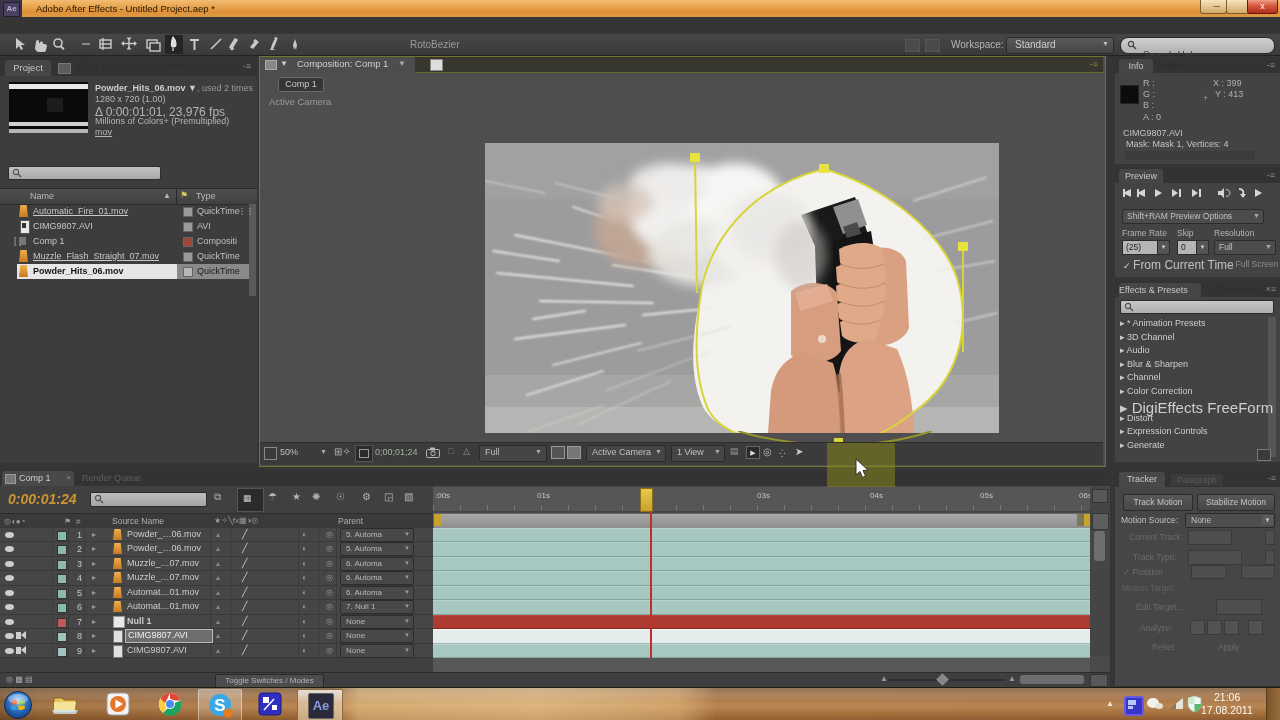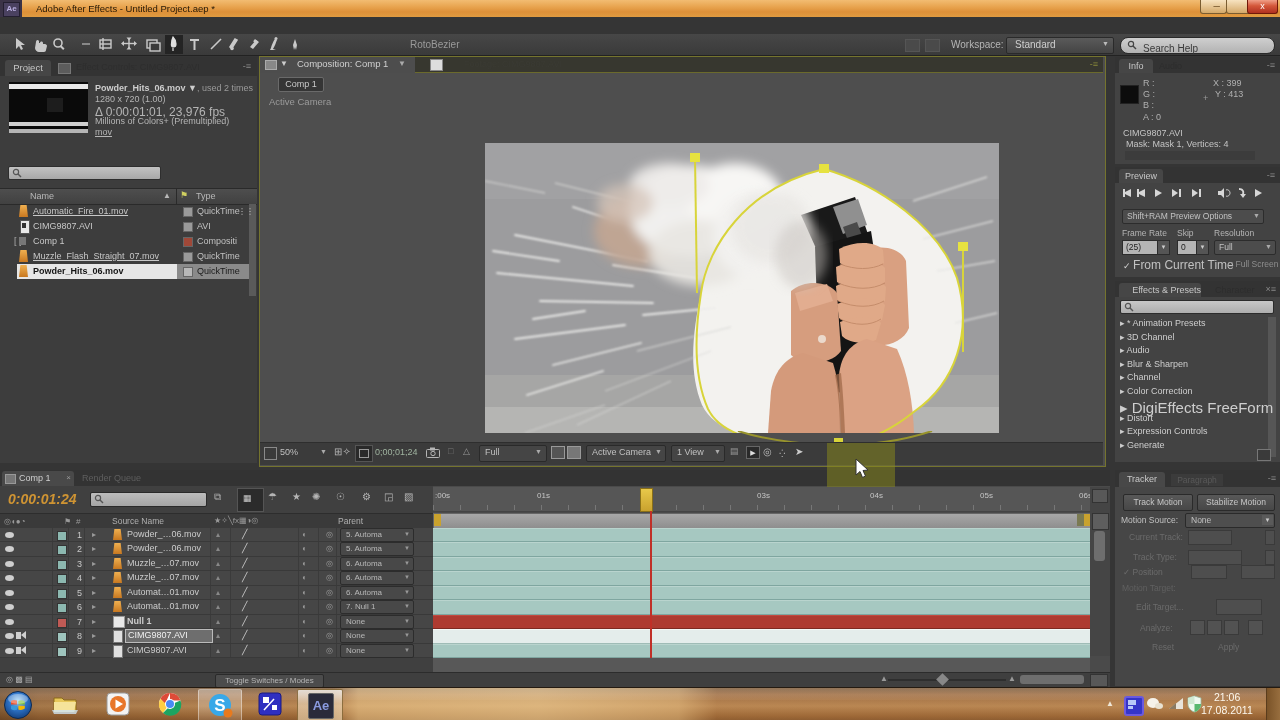--- a/index.html
+++ b/index.html
@@ -74,21 +74,21 @@
     <div class="tx" style="left:951px;top:5px;font-size:10px;color:#b5b5b5;">Workspace:</div>
     <div class="abs" style="left:1006px;top:3px;width:106px;height:15px;background:linear-gradient(180deg,#5a5a5a,#444);border:1px solid #2a2a2a;border-radius:2px;">
       <div class="tx" style="left:8px;top:1px;font-size:10px;color:#cfcfcf;">Standard</div>
       <div class="tx" style="right:4px;top:2px;font-size:7px;color:#bbb;">▼</div>
     </div>
     <div class="abs" style="left:1120px;top:3px;width:153px;height:15px;background:linear-gradient(180deg,#cfcfcf,#b2b2b2);border:1px solid #2a2a2a;border-radius:8px;">
       <svg width="10" height="10" viewBox="0 0 10 10" style="position:absolute;left:6px;top:2px;">
           <circle cx="4" cy="4" r="2.6" fill="none" stroke="#444" stroke-width="1.2"></circle>
           <line x1="6" y1="6" x2="9" y2="9" stroke="#444" stroke-width="1.4"></line>
         </svg>
-      <div class="tx" style="left:22px;top:5px;font-size:10px;color:#3a3a3a;">Search Help</div>
+      <div class="tx" style="left:22px;top:12px;font-size:10px;color:#3a3a3a;">Search Help</div>
     </div>
   </div>
 
   <div class="abs" id="projpanel" style="left:0;top:57px;width:257px;height:406px;background:#3d3d3d;">
 
     <div class="abs" style="left:0;top:0;width:257px;height:19px;background:#333;">
       <div class="abs" style="left:5px;top:3px;width:46px;height:16px;background:#464646;border-radius:3px 3px 0 0;color:#c6c6c6;font-size:9.5px;text-align:center;line-height:16px;">Project</div>
       <div class="abs" style="left:58px;top:6px;width:11px;height:9px;background:#5c5c5c;border:1px solid #777;"></div>
       <div class="tx" style="left:76px;top:5px;font-size:9px;color:#2e2e2e;">Effect Controls: CIMG9807.AVI</div>
       <div class="tx" style="right:6px;top:4px;font-size:9px;color:#8a8a8a;">-≡</div>
@@ -386,21 +386,21 @@
     <div class="abs" style="left:81px;top:73px;width:11px;height:13px;background:#555;border:1px solid #2c2c2c;color:#ccc;font-size:6px;text-align:center;line-height:13px;">▼</div>
     <div class="abs" style="left:99px;top:73px;width:60px;height:13px;background:#4c4c4c;border:1px solid #2c2c2c;border-radius:2px;">
       <div class="tx" style="left:4px;top:1px;font-size:8.5px;color:#c2c2c2;">Full</div>
       <div class="tx" style="right:3px;top:2px;font-size:7px;color:#aaa;">▼</div>
     </div>
     <div class="tx" style="left:8px;top:91px;font-size:9px;color:#d5d5d5;">✓ <span style="color:#c2c2c2;font-size:12px;">From Current Time</span></div>
     <div class="tx" style="left:113px;top:92px;font-size:8.5px;color:#8e8e8e;">□ Full Screen</div>
   </div>
   <div class="abs" id="fxpanel" style="left:1115px;top:281px;width:165px;height:181px;background:#434343;">
     <div class="abs" style="left:0;top:0;width:165px;height:16px;background:#333;">
-      <div class="abs" style="left:4px;top:2px;width:82px;height:14px;background:#464646;border-radius:3px 3px 0 0;color:#c6c6c6;font-size:9px;text-align:right;line-height:14px;">Effects &amp; Presets</div>
+      <div class="abs" style="left:4px;top:2px;width:82px;height:14px;background:#464646;border-radius:3px 3px 0 0;color:#c6c6c6;font-size:9px;text-align:left;line-height:14px;">Effects &amp; Presets</div>
       <div class="tx" style="left:100px;top:4px;font-size:9px;color:#2d2d2d;">Character</div>
       <div class="tx" style="right:4px;top:3px;font-size:9px;color:#888;">×≡</div>
     </div>
     <div class="abs" style="left:5px;top:19px;width:152px;height:12px;background:linear-gradient(180deg,#c8c8c8,#aeaeae);border:1px solid #2c2c2c;border-radius:2px;">
       <svg width="10" height="10" viewBox="0 0 10 10" style="position:absolute;left:3px;top:1px;">
           <circle cx="4" cy="4" r="2.6" fill="none" stroke="#555" stroke-width="1.2"></circle>
           <line x1="6" y1="6" x2="9" y2="9" stroke="#555" stroke-width="1.4"></line>
         </svg>
     </div>
     <div class="abs" style="left:153px;top:36px;width:8px;height:140px;background:#565656;"></div>

